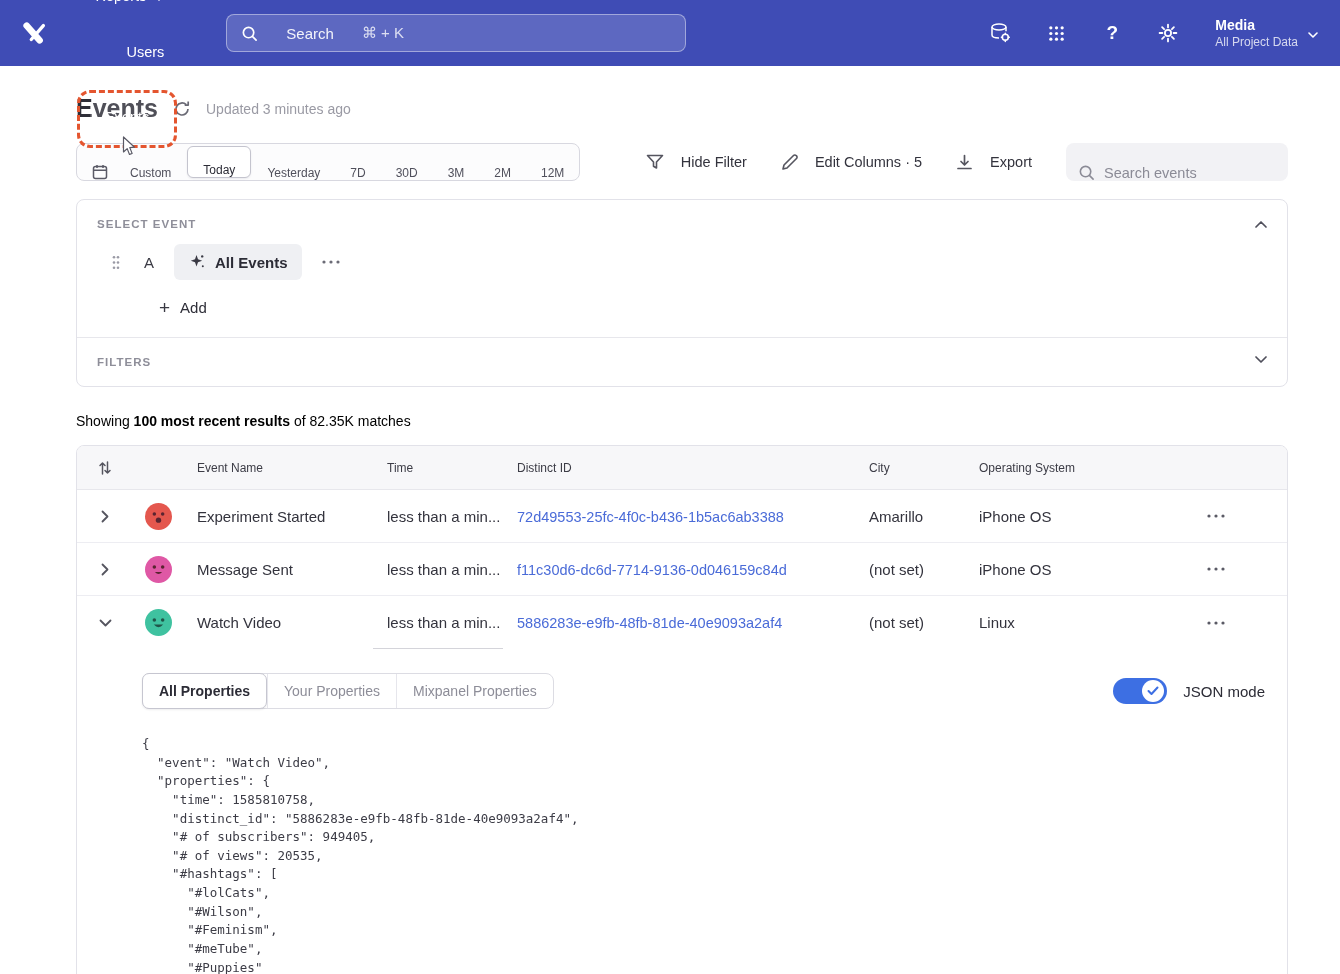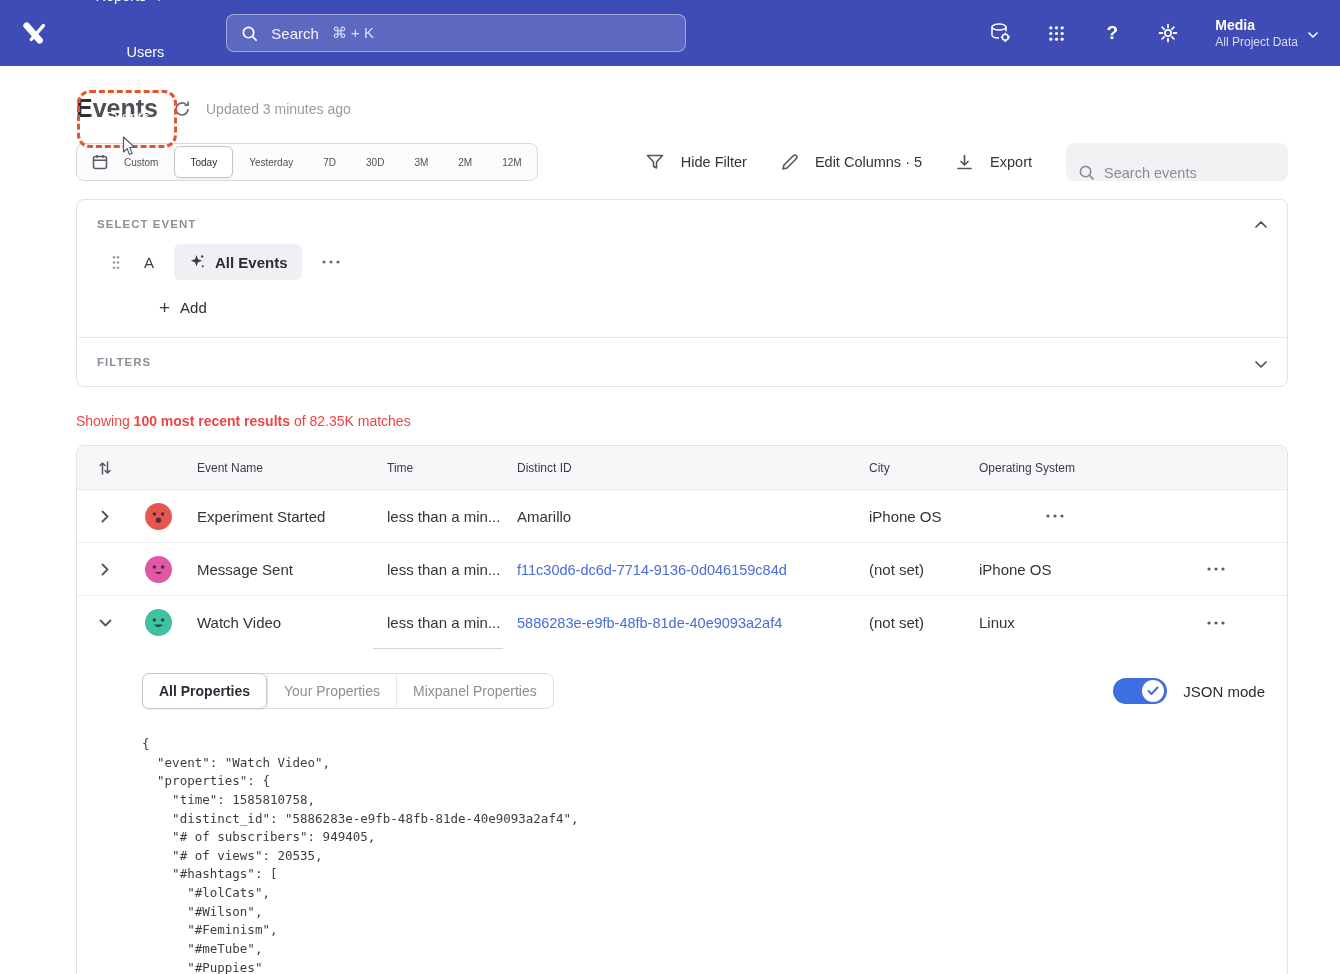--- a/index.html
+++ b/index.html
@@ -12,40 +12,40 @@
   .logo { display: flex; align-items: center; margin-right: 42px; }
   .nav { display: flex; align-items: flex-end; gap: 40px; flex-direction: column; }
   .nav-item { display: flex; align-items: center; gap: 8px; color: #fff; font-size: 14.5px; font-weight: 500; text-decoration: none; cursor: pointer; }
   .events-wrap { position: relative; display: inline-flex; }
   .nav-active { background: rgba(255,255,255,.16); border-radius: 8px; padding: 9px 15px; }
   .annotation { position: absolute; top: -10px; bottom: -14px; left: -13px; right: -13px;
     border: 3px dashed #e4552f; border-radius: 13px; pointer-events: none; }
   .cursor { position: absolute; left: 50%; bottom: -26px; transform: translateX(-50%); z-index: 9; }
   .nav-search { margin-left: 62px; width: 460px; height: 38px; border-radius: 8px;
     background: rgba(255,255,255,.16); border: 1px solid rgba(255,255,255,.42);
-    display: flex; align-items: center; gap: 13px; padding: 0 14px; font-size: 15px; color: rgba(255,255,255,.92); }
+    display: flex; align-items: center; gap: 28px; padding: 0 14px; font-size: 15px; color: rgba(255,255,255,.92); }
   .s-short { opacity: .85; }
   .nav-right { margin-left: auto; display: flex; align-items: center; gap: 30px; }
   .nav-icon { background: none; border: none; color: #fff; display: flex; align-items: center; justify-content: center; width: 26px; height: 26px; }
   .help-q { font-size: 19px; font-weight: 600; color: #fff; }
   .project { display: flex; align-items: center; gap: 10px; margin-left: 4px; cursor: pointer; }
   .p-name { font-size: 14px; font-weight: 700; }
   .p-sub { font-size: 12px; color: rgba(255,255,255,.78); margin-top: 2px; }
 
   
   .main { padding: 0 52px 0 76px; }
   .page-head { display: flex; align-items: center; gap: 15px; margin-top: 28px; }
   .page-head h1 { font-size: 25px; font-weight: 700; color: #2e2e38; }
   .refresh { background: none; border: none; color: #6a6a75; display: flex; }
   .updated { font-size: 14px; color: #9a9aa4; }
 
   
   .toolbar { display: flex; align-items: center; margin-top: 20px; }
   .date-group { display: inline-flex; align-items: center; height: 38px; border: 1px solid #d8d8e0; border-radius: 8px; background: #fcfcfd; }
-  .seg { display: flex; align-items: center; gap: 16px; height: 36px; padding: 0 15px; border: none; background: none; font-size: 10px; color: #50505c; }
+  .seg { display: flex; align-items: flex-end; gap: 22px; height: 36px; padding: 0 15px; border: none; background: none; font-size: 12px; color: #50505c; }
   .seg-active { background: #fff; border: 1px solid #c4c4ce; border-radius: 6px; height: 32px; margin: 0 1px; color: #2c2c36; font-weight: 500; box-shadow: 0 1px 2px rgba(30,30,60,.08); }
   .seg .ico { display: flex; color: #5a5a66; }
   .toolbar-right { margin-left: auto; display: flex; align-items: center; gap: 34px; }
   .tbtn { display: flex; align-items: center; gap: 17px; background: none; border: none; font-size: 14.5px; color: #33333d; }
   .tbtn .ico { display: flex; color: #55555f; }
   .search-events { width: 222px; height: 38px; background: #f2f2f5; border-radius: 8px; display: flex; align-items: flex-end; gap: 9px; padding: 0 12px; color: #8b8b96; }
   .search-events input { border: none; outline: none; background: transparent; font-size: 14.5px; width: 100%; color: #33333d; font-family: inherit; }
   .search-events input::placeholder { color: #8b8b96; }
 
   
@@ -56,23 +56,23 @@
   .qtitle { font-size: 11.5px; font-weight: 700; letter-spacing: .09em; color: #8e8e99; }
   .qchev { background: none; border: none; color: #50505c; display: flex; }
   .qrow { display: flex; align-items: center; margin-top: 14px; }
   .drag { display: flex; margin-left: 15px; cursor: grab; }
   .qletter { font-size: 15px; color: #3a3a44; margin-left: 24px; }
   .event-chip { height: 36px; padding: 0 14px; margin-left: 20px; border-radius: 6px; background: #eff0f3; border: none; display: flex; align-items: center; gap: 9px; font-size: 15px; font-weight: 700; color: #2c2c36; }
   .more-btn { background: none; border: none; color: #6b6b76; display: flex; margin-left: 14px; padding: 6px; }
   .add-btn { margin: 18px 0 0 62px; display: flex; align-items: center; gap: 10px; font-size: 15px; font-weight: 500; color: #2e2e38; background: none; border: none; }
   .plus { font-size: 19px; font-weight: 400; color: #3a3a44; line-height: 1; }
   .divider { height: 1px; background: #e7e7ec; }
-  .filters-row { display: flex; justify-content: space-between; align-items: flex-end; padding: 18px 20px; }
-
-  .results { margin: 26px 0 16px; font-size: 14px; color: #ef4444; }
+  .filters-row { display: flex; justify-content: space-between; align-items: flex-start; padding: 18px 20px; }
+
+  .results { margin: 26px 0 16px; font-size: 14px; color: #000000; }
   .results b { font-weight: 700; }
 
   
   .table-card { overflow: hidden; }
   .trow-grid { display: grid; grid-template-columns: 56px 50px 190px 130px 352px 110px 180px 1fr; align-items: center; }
   .thead { background: #f7f7f9; height: 44px; border-bottom: 1px solid #e7e7ec; }
   .th { font-size: 12px; font-weight: 500; color: #3c3c46; padding-left: 14px; }
   .trow { height: 53px; border-bottom: 1px solid #ededf2; font-size: 15px; color: #33333d; cursor: pointer; }
   .trow-expanded { border-bottom: none; }
   .cell { padding-left: 14px; }
@@ -343,20 +343,21 @@
       <span class="avatar">
         <svg width="27" height="27" viewBox="0 0 26 26">
             <circle cx="13" cy="13" r="13" style="fill: rgb(228, 87, 78);"></circle>
             <circle cx="9" cy="10.5" r="1.7" fill="#5a2430"></circle>
             <circle cx="17" cy="10.5" r="1.7" fill="#5a2430"></circle>
             <circle cx="13" cy="16.5" r="2.6" fill="#5a2430"></circle>
           </svg>
       </span>
       <span class="cell">Experiment Started</span>
       <span class="cell cell-time">less than a min...</span>
+      <span class="cell"><a href="#" class="id-link" style="color: rgb(74, 107, 216);">72d49553-25fc-4f0c-b436-1b5ac6ab3388</a></span>
       <span class="cell">Amarillo</span>
       <span class="cell">iPhone OS</span>
       <button class="row-actions">
         <svg width="18" height="4" viewBox="0 0 18 4" fill="currentColor">
             <circle cx="2" cy="2" r="1.6"></circle>
             <circle cx="9" cy="2" r="1.6"></circle>
             <circle cx="16" cy="2" r="1.6"></circle>
           </svg>
       </button>
     </div>

